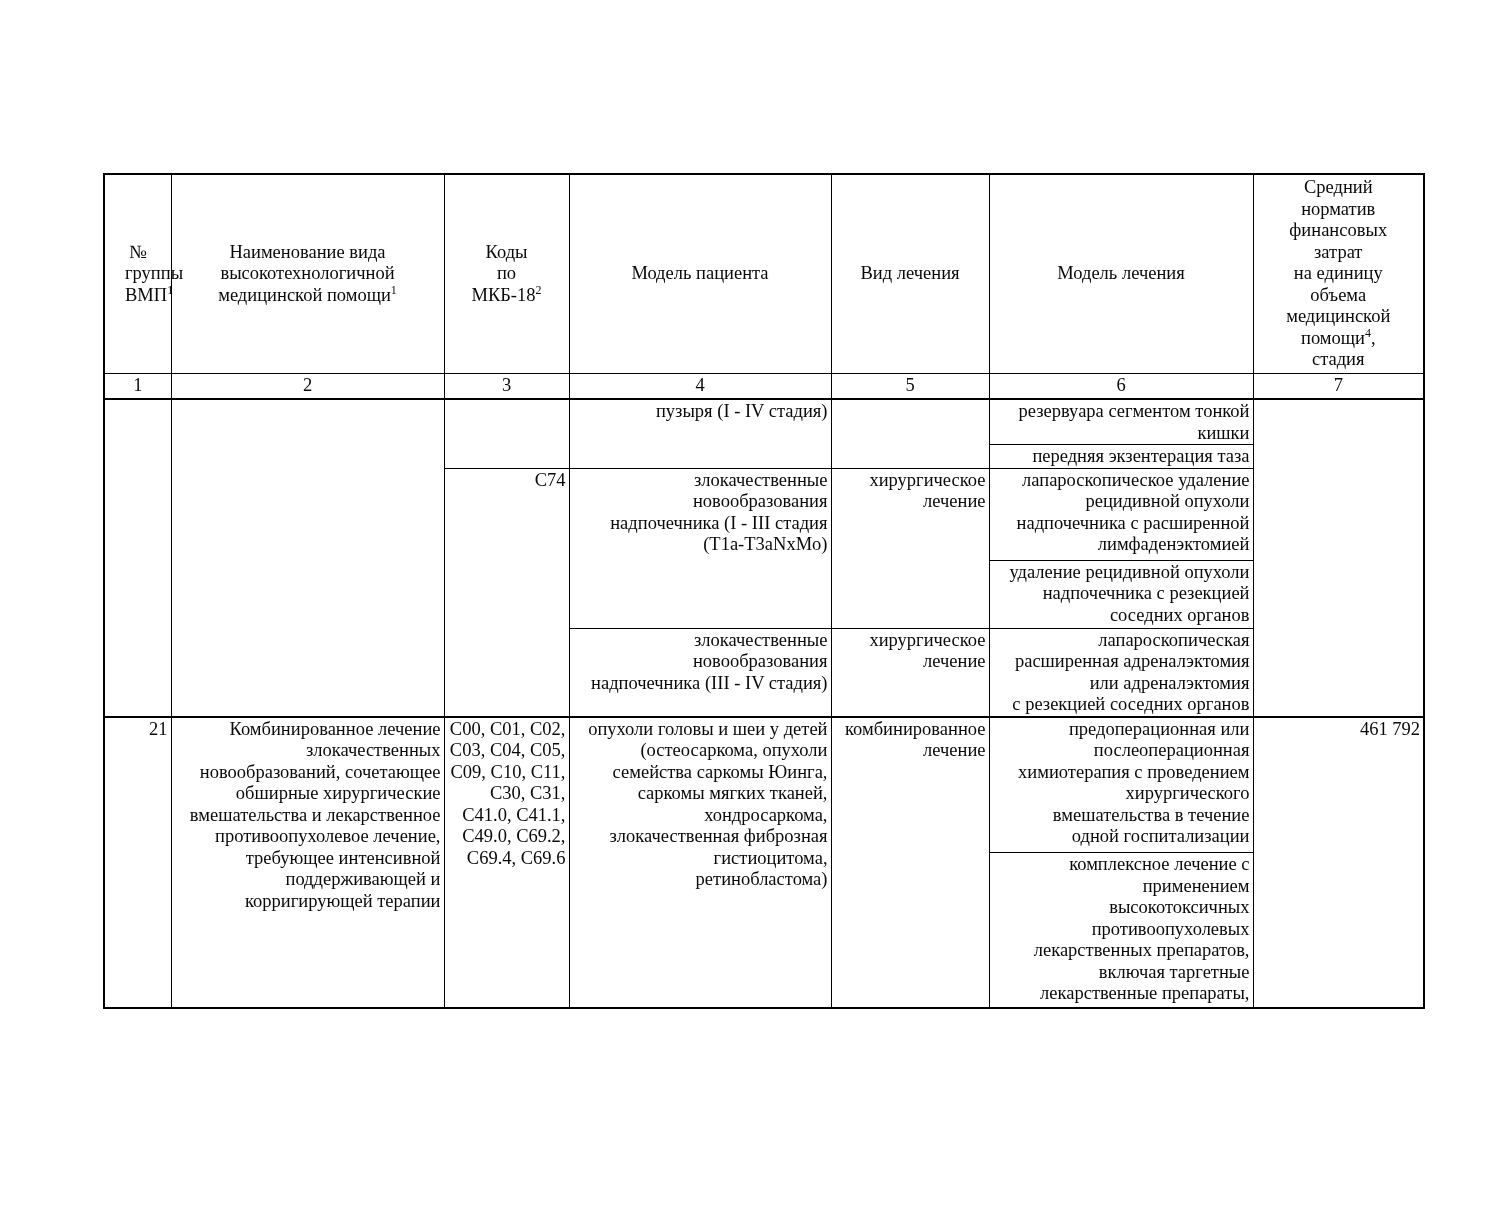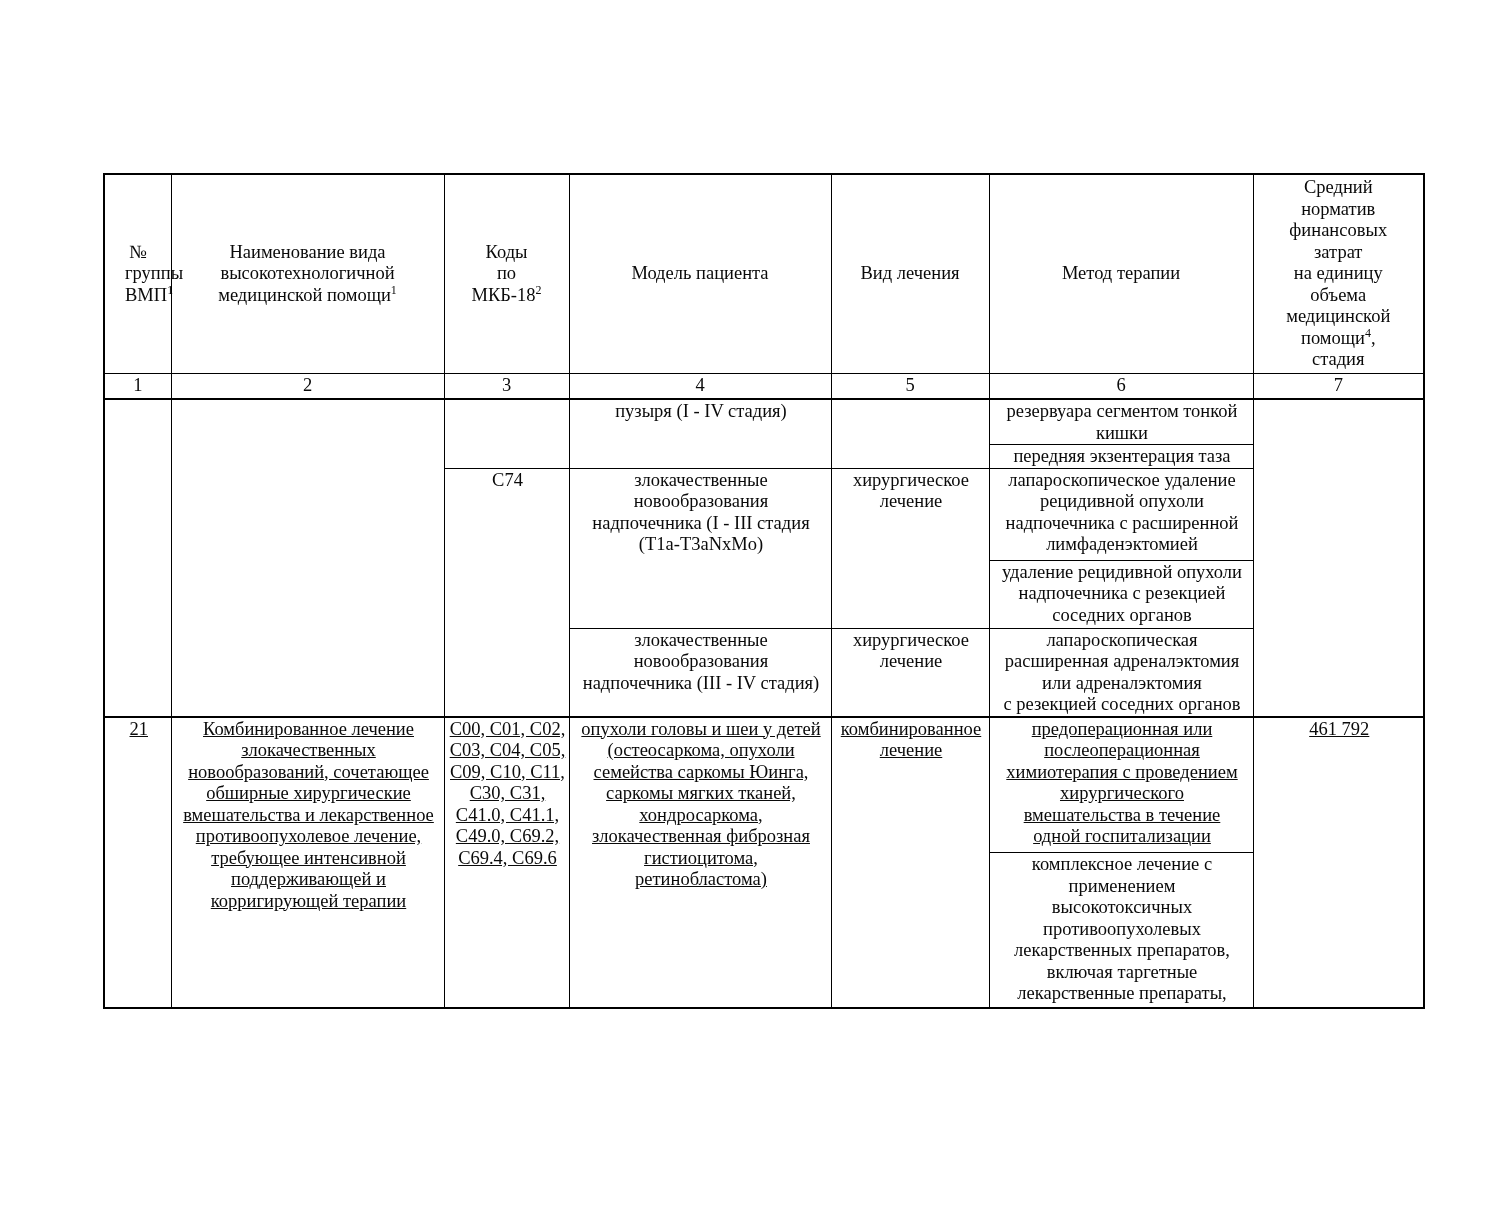--- a/index.html
+++ b/index.html
@@ -23,21 +23,21 @@
     table-layout: fixed;
     border: 2.4px solid #000;
     font-size: 18.5px;
     line-height: 21.5px;
   }
   table.vmp td, table.vmp th {
     border: 1.4px solid #000;
     border-top-width: 1.1px;
     border-bottom-width: 1.1px;
     vertical-align: top;
-    text-align: center;
+    text-align: right;
     font-weight: normal;
     padding: 1px 3px 0 5px;
     white-space: pre;
   }
   table.vmp th {
     vertical-align: middle;
     text-align: center;
     white-space: pre-line;
     padding: 2px 20px;
   }
@@ -52,21 +52,21 @@
   .ctr { text-align: center; padding-left: 2px; padding-right: 2px; }
   sup { font-size: 12px; line-height: 0; }
   
   tr.r-head { height: 114px; }
   tr.r-num  { height: 26px;  }
   tr.r-a1   { height: 44px;  }
   tr.r-a2   { height: 21px;  }
   tr.r-b1   { height: 92px; padding-left: 12px;  }
   tr.r-b2   { height: 68px;  }
   tr.r-c    { height: 84px;  }
-  tr.r-d1   { height: 136px; text-decoration: underline; }
+  tr.r-d1   { height: 136px; }
   tr.r-d2   { height: 155px; }
 </style>
 </head>
 <body>
 
 <div class="page">
   <table class="vmp">
     <colgroup>
       <col style="width:67px">
         <col style="width:273px">
@@ -82,21 +82,21 @@
         <th><span>№
 группы
 ВМП</span><sup>1</sup></th>
         <th><span>Наименование вида
 высокотехнологичной
 медицинской помощи</span><sup>1</sup></th>
         <th><span>Коды
 по МКБ-18</span><sup>2</sup></th>
         <th><span>Модель пациента</span></th>
         <th><span>Вид лечения</span></th>
-        <th><span>Метод терапии</span></th>
+        <th><span>Модель лечения</span></th>
         <th><span>Средний норматив
 финансовых затрат
 на единицу объема
 медицинской
 помощи</span><sup>4</sup><span>, стадия</span></th>
       </tr>
 
       <tr class="r-num">
         <td>1</td>
         <td>2</td>

